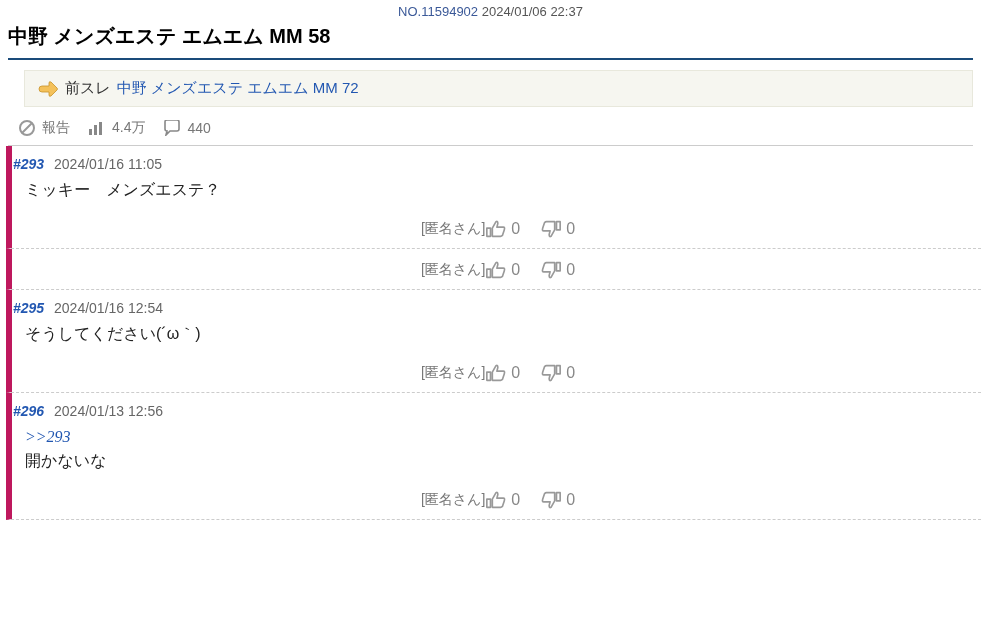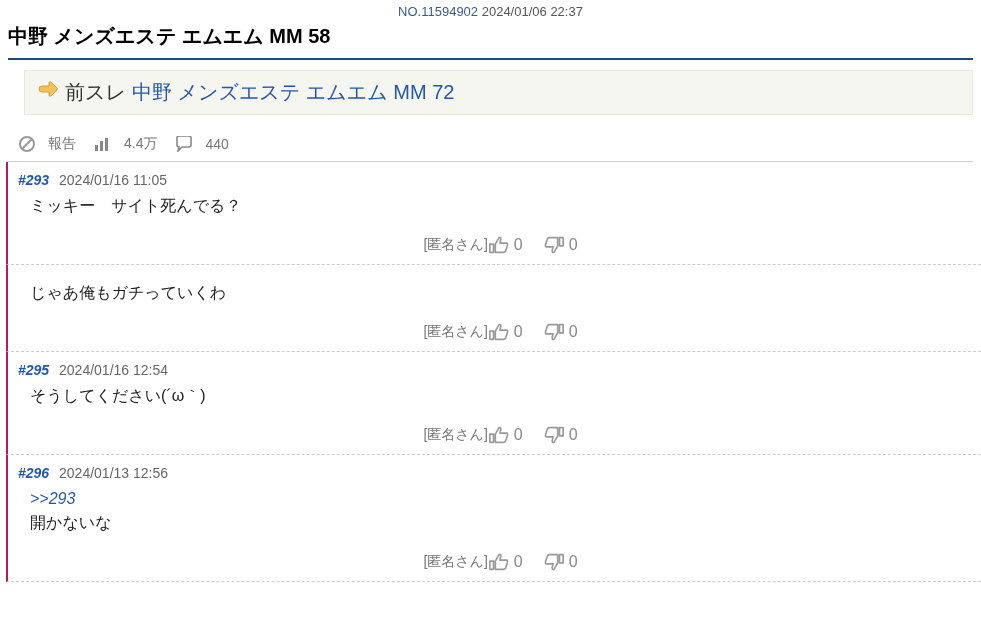--- a/index.html
+++ b/index.html
@@ -26,23 +26,24 @@
   font-weight: bold;
   color: #000;
   padding: 4px 0 8px 0;
   border-bottom: 2px solid #1a4b7a;
   margin-bottom: 10px;
 }
 .prev-thread-box {
   background: #f6f6f0;
   border: 1px solid #e8e8dc;
   padding: 8px 12px;
-  margin: 0 8px 16px 24px;
-  font-size: 20px;
-  display: flex;
+  margin: 0 8px 8px 24px;
+  font-size: 15px;
+  display: flex;
+  align-items: center;
   gap: 6px;
 }
 .hand-icon {
   width: 22px;
   height: 16px;
   display: inline-block;
 }
 .prev-thread-box .link {
   color: #2257b1;
 }
@@ -50,31 +51,31 @@
   display: flex;
   align-items: center;
   gap: 18px;
   padding: 4px 8px 8px 18px;
   color: #777;
   font-size: 14px;
 }
 .stats-bar .item {
   display: flex;
   align-items: center;
-  gap: 12px;
+  gap: 6px;
 }
 .stats-bar svg { display: block; }
 .divider {
   border-top: 1px solid #ccc;
   margin: 0 8px;
 }
 .reply {
-  padding: 10px 10px 8px 10px;
+  padding: 10px 10px 8px 1px;
   border-bottom: 1px dashed #ccc;
-  border-left: 2px solid #be185d;
+  border-left: 6px solid #be185d;
   margin-left: 6px;
 }
 .reply-head {
   font-size: 14px;
   color: #666;
 }
 .reply-head .rnum {
   color: #2257b1;
   font-weight: bold;
   font-style: italic;
@@ -86,20 +87,21 @@
 .reply-body {
   font-size: 16px;
   color: #222;
   padding: 6px 0 16px 12px;
   line-height: 1.5;
 }
 .reply-body .reflink {
   color: #2257b1;
   font-style: italic;
   display: block;
+  font-family: Liberation Serif, serif;
 }
 .reply-footer {
   display: flex;
   align-items: center;
   justify-content: center;
   padding-left: 12px;
 }
 .reply-footer .author {
   color: #777;
   font-size: 14px;
@@ -172,50 +174,46 @@
 <div class="divider"></div>
 
 <div id="replies">
   <div class="reply">
     <div class="reply-head">
       <span class="rnum">#293</span>
       <span class="rdate">2024/01/16 11:05</span>
     </div>
     <div class="reply-body">
       
-      <span>ミッキー　サイト死んでる？</span>
-    </div>
-    <div class="reply-footer">
-      <span class="author">[匿名さん]</span>
-      <span class="votes">
-        <span class="vote">
-          <span>
-            <svg width="22" height="22" viewBox="0 0 24 24">
-              <path d="M2 20 L2 11 L6 11 L6 20 Z M8 20 L8 11 L12 4 Q14 3 14 6 L13 10 L20 10 Q22 10 21 13 L19 19 Q18 20 17 20 Z" fill="none" stroke="#999" stroke-width="1.8" stroke-linejoin="round"></path>
-            </svg>
-          </span>
-          <span>0</span>
-        </span>
-        <span class="vote">
-          <span>
-            <svg width="22" height="22" viewBox="0 0 24 24">
-              <path d="M22 4 L22 13 L18 13 L18 4 Z M16 4 L16 13 L12 20 Q10 21 10 18 L11 14 L4 14 Q2 14 3 11 L5 5 Q6 4 7 4 Z" fill="none" stroke="#999" stroke-width="1.8" stroke-linejoin="round"></path>
-            </svg>
-          </span>
-          <span>0</span>
-        </span>
-      </span>
-    </div>
-  </div>
-
-  <div class="reply">
-    <div class="reply-body">
-      
-      <span>じゃあ俺もガチっていくわ</span>
-    </div>
+      <span>ミッキー　メンズエステ？</span>
+    </div>
+    <div class="reply-footer">
+      <span class="author">[匿名さん]</span>
+      <span class="votes">
+        <span class="vote">
+          <span>
+            <svg width="22" height="22" viewBox="0 0 24 24">
+              <path d="M2 20 L2 11 L6 11 L6 20 Z M8 20 L8 11 L12 4 Q14 3 14 6 L13 10 L20 10 Q22 10 21 13 L19 19 Q18 20 17 20 Z" fill="none" stroke="#999" stroke-width="1.8" stroke-linejoin="round"></path>
+            </svg>
+          </span>
+          <span>0</span>
+        </span>
+        <span class="vote">
+          <span>
+            <svg width="22" height="22" viewBox="0 0 24 24">
+              <path d="M22 4 L22 13 L18 13 L18 4 Z M16 4 L16 13 L12 20 Q10 21 10 18 L11 14 L4 14 Q2 14 3 11 L5 5 Q6 4 7 4 Z" fill="none" stroke="#999" stroke-width="1.8" stroke-linejoin="round"></path>
+            </svg>
+          </span>
+          <span>0</span>
+        </span>
+      </span>
+    </div>
+  </div>
+
+  <div class="reply">
     <div class="reply-footer">
       <span class="author">[匿名さん]</span>
       <span class="votes">
         <span class="vote">
           <span>
             <svg width="22" height="22" viewBox="0 0 24 24">
               <path d="M2 20 L2 11 L6 11 L6 20 Z M8 20 L8 11 L12 4 Q14 3 14 6 L13 10 L20 10 Q22 10 21 13 L19 19 Q18 20 17 20 Z" fill="none" stroke="#999" stroke-width="1.8" stroke-linejoin="round"></path>
             </svg>
           </span>
           <span>0</span>

